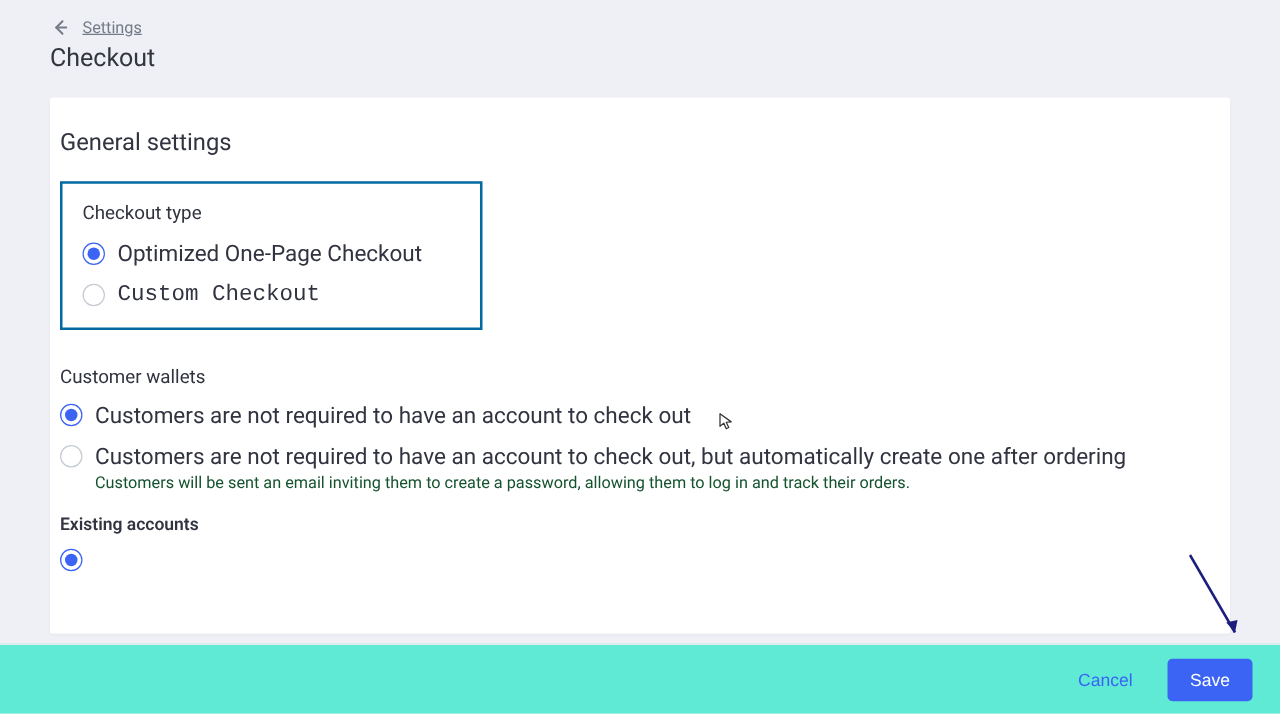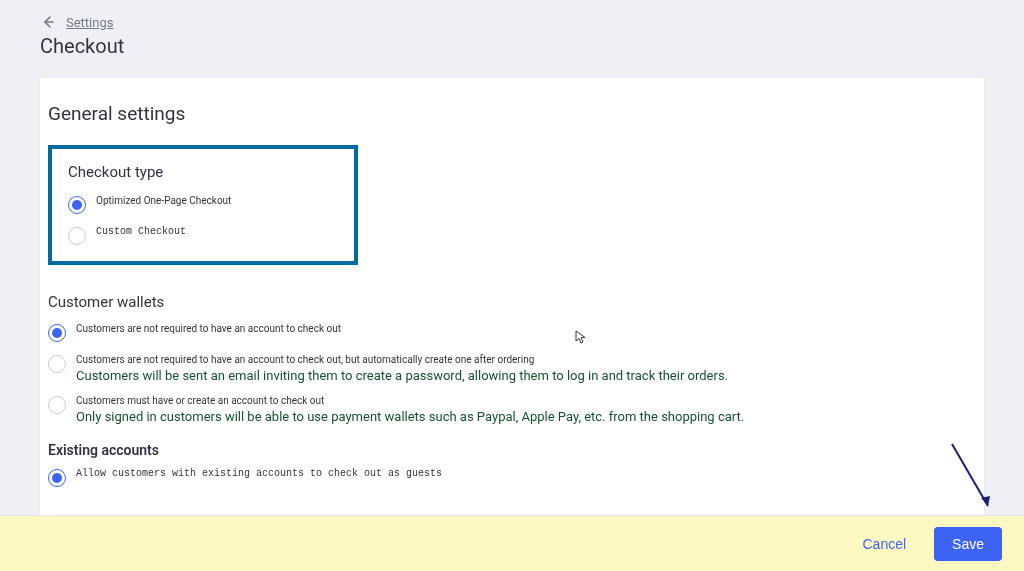--- a/index.html
+++ b/index.html
@@ -46,23 +46,23 @@
       box-shadow: 0 1px 2px rgba(0,0,0,0.04);
       min-height: 400px;
     }
     .section-heading {
       font-size: 19px;
       font-weight: 400;
       color: #313440;
       margin-bottom: 20px;
     }
     .checkout-type-box {
-      border: 4px solid #0369a1;
+      border: 2px solid #0369a1;
       padding: 14px 16px 16px 16px;
-      width: 310px;
+      width: 338px;
       margin-bottom: 28px;
     }
     .box-heading {
       font-size: 15px;
       font-weight: 400;
       color: #313440;
       margin-bottom: 14px;
     }
     .radio-row {
       display: flex;
@@ -87,21 +87,21 @@
       border-color: #3c64f4;
     }
     .radio.selected::after {
       content: "";
       width: 10px;
       height: 10px;
       border-radius: 50%;
       background: #3c64f4;
     }
     .radio-label {
-      font-size: 10px;
+      font-size: 18px;
       color: #313440;
     }
     .radio-sub {
       font-size: 13px;
       color: #14532d;
       margin-top: 3px;
     }
     .subsection-heading {
       font-size: 15px;
       font-weight: 400;
@@ -114,21 +114,21 @@
       font-weight: 600;
       color: #313440;
       margin-bottom: 10px;
       margin-top: 18px;
     }
     .footer-bar {
       position: absolute;
       bottom: 0;
       left: 0;
       right: 0;
-      background: #fef9c3;
+      background: #5eead4;
       height: 56px;
       display: flex;
       align-items: center;
       justify-content: flex-end;
       padding: 0 22px;
       gap: 14px;
       border-top: 1px solid #e6e8ed;
     }
     .btn-cancel {
       background: none;
@@ -206,33 +206,25 @@
       </label>
 
       <label class="radio-row">
         <span class="radio"></span>
         <div>
           <div class="radio-label">Customers are not required to have an account to check out, but automatically create one after ordering</div>
           <div class="radio-sub">Customers will be sent an email inviting them to create a password, allowing them to log in and track their orders.</div>
         </div>
       </label>
 
-      <label class="radio-row">
-        <span class="radio"></span>
-        <div>
-          <div class="radio-label">Customers must have or create an account to check out</div>
-          <div class="radio-sub">Only signed in customers will be able to use payment wallets such as Paypal, Apple Pay, etc. from the shopping cart.</div>
-        </div>
-      </label>
 
       <div class="bold-sub">Existing accounts</div>
 
       <label class="radio-row">
         <span class="radio selected"></span>
-        <span class="radio-label">Allow customers with existing accounts to check out as guests</span>
       </label>
     </div>
   </div>
 </div>
 
 <div class="cursor-ptr">
   <svg width="12" height="14" viewBox="0 0 12 14">
       <path d="M1 1 L1 11 L4 8.5 L6 13 L8 12 L6 7.8 L10 7.5 Z" fill="none" stroke="#333" stroke-width="1" stroke-linejoin="round"></path>
     </svg>
 </div>

